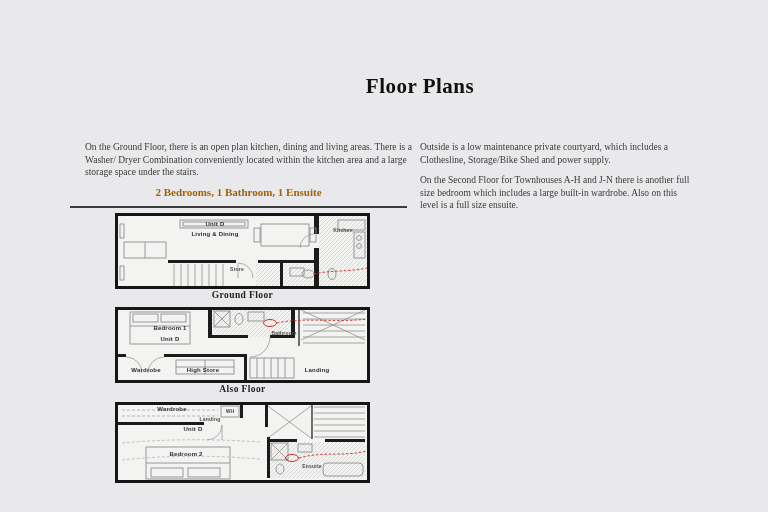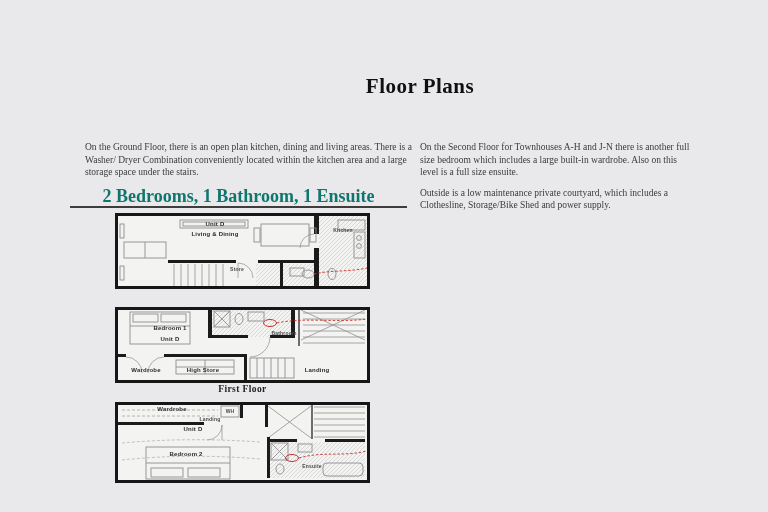--- a/index.html
+++ b/index.html
@@ -9,21 +9,21 @@
 
   #doc-title{left:260px;top:74px;width:320px;text-align:center;
     font-size:21px;font-weight:bold;letter-spacing:.5px;color:#101010;}
 
   .col{top:104px;font-size:9.5px;line-height:1.32;color:#3a3a3a;margin-top:37px;}
   #col-left{left:85px;width:328px;}
   #col-right{left:420px;width:272px;}
   .col p{margin:0 0 8px 0;}
 
   #section-heading{left:70px;top:186px;width:337px;text-align:center;
-    font-size:18px;font-weight:bold;color:#0f766e;}
+    font-size:11px;font-weight:bold;color:#a16207;}
   #heading-rule{left:70px;top:206px;width:337px;height:0;
     border-bottom:2px solid #3d3d3d;}
 
   .plan{left:115px;width:249px;background:#f3f3f2;
     border:3px solid #161616;}
   #plan-ground{top:213px;height:70px;}
   #plan-first{top:307px;height:70px;}
   #plan-second{top:402px;height:75px;}
   .plan svg{position:absolute;left:0;top:0;width:100%;height:100%;}
 
@@ -42,22 +42,22 @@
 <body>
 
 <div id="page">
 
   <div id="doc-title" class="abs">Floor Plans</div>
 
   <div id="col-left" class="abs col">
     <p>On the Ground Floor, there is an open plan kitchen, dining and living areas. There is a Washer/ Dryer Combination conveniently located within the kitchen area and a large storage space under the stairs.</p>
   </div>
   <div id="col-right" class="abs col">
+    <p>Outside is a low maintenance private courtyard, which includes a Clothesline, Storage/Bike Shed and power supply.</p>
     <p>On the Second Floor for Townhouses A-H and J-N there is another full size bedroom which includes a large built-in wardrobe. Also on this level is a full size ensuite.</p>
-    <p>Outside is a low maintenance private courtyard, which includes a Clothesline, Storage/Bike Shed and power supply.</p>
   </div>
 
   <div id="section-heading" class="abs">2 Bedrooms, 1 Bathroom, 1 Ensuite</div>
   <div id="heading-rule" class="abs"></div>
 
   <div id="plan-ground" class="abs plan">
     <svg viewBox="0 0 249 70">
       <defs>
         <pattern id="hatchG" width="4" height="4" patternUnits="userSpaceOnUse">
           <path d="M0 4 L4 0 M-1 1 L1 -1 M3 5 L5 3" stroke="#c6c6c6" stroke-width="0.6"></path>
@@ -109,20 +109,21 @@
         <ellipse cx="190" cy="58" rx="6" ry="4"></ellipse>
       </g>
 
       <path d="M196 58 C 212 54 232 56 249 52" fill="none" stroke="#c93028" stroke-width="0.9" stroke-dasharray="2.5 1.8"></path>
     </svg>
     <div class="plan-label" style="left:97px;top:5px">Unit D</div>
     <div class="plan-label" style="left:97px;top:15px">Living &amp; Dining</div>
     <div class="plan-label sm" style="left:225px;top:11px">Kitchen</div>
     <div class="plan-label sm" style="left:119px;top:50px">Store</div>
   </div>
+  <div id="caption-ground" class="abs plan-caption">Ground Floor</div>
 
   <div id="plan-first" class="abs plan">
     <svg viewBox="0 0 249 70">
       <defs>
         <pattern id="hatchF" width="4" height="4" patternUnits="userSpaceOnUse">
           <path d="M0 4 L4 0 M-1 1 L1 -1 M3 5 L5 3" stroke="#c6c6c6" stroke-width="0.6"></path>
         </pattern>
       </defs>
 
       <rect x="94" y="0" width="82" height="27" fill="url(#hatchF)"></rect>
@@ -177,21 +178,21 @@
       <ellipse cx="152" cy="13" rx="6.5" ry="3.5" fill="none" stroke="#c93028" stroke-width="1"></ellipse>
       <path d="M159 13 C 185 7 220 13 249 9" fill="none" stroke="#c93028" stroke-width="0.9" stroke-dasharray="2.5 1.8"></path>
     </svg>
     <div class="plan-label" style="left:52px;top:15px">Bedroom 1</div>
     <div class="plan-label" style="left:52px;top:26px">Unit D</div>
     <div class="plan-label sm" style="left:166px;top:20px">Bathroom</div>
     <div class="plan-label" style="left:28px;top:57px">Wardrobe</div>
     <div class="plan-label" style="left:85px;top:57px">High Store</div>
     <div class="plan-label" style="left:199px;top:57px">Landing</div>
   </div>
-  <div id="caption-first" class="abs plan-caption">First Floor</div>
+  <div id="caption-first" class="abs plan-caption">Also Floor</div>
 
   <div id="plan-second" class="abs plan">
     <svg viewBox="0 0 249 75">
       <defs>
         <pattern id="hatchS" width="4" height="4" patternUnits="userSpaceOnUse">
           <path d="M0 4 L4 0 M-1 1 L1 -1 M3 5 L5 3" stroke="#c6c6c6" stroke-width="0.6"></path>
         </pattern>
       </defs>
 
       <g stroke="#9a9a9a" stroke-width="0.7" stroke-dasharray="3 2">

